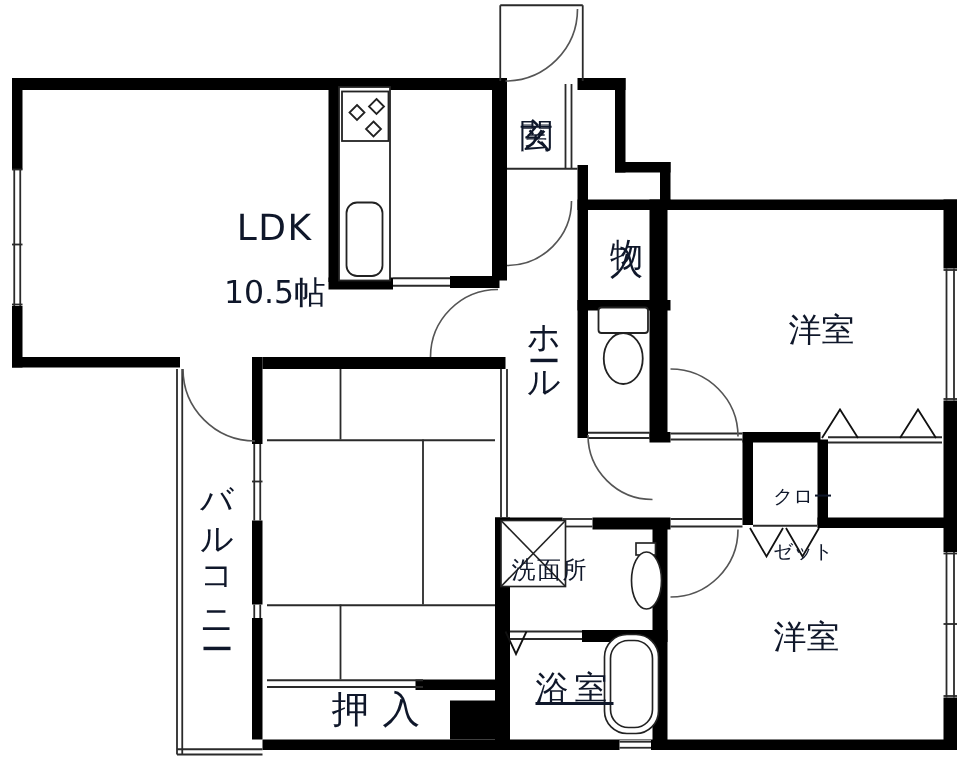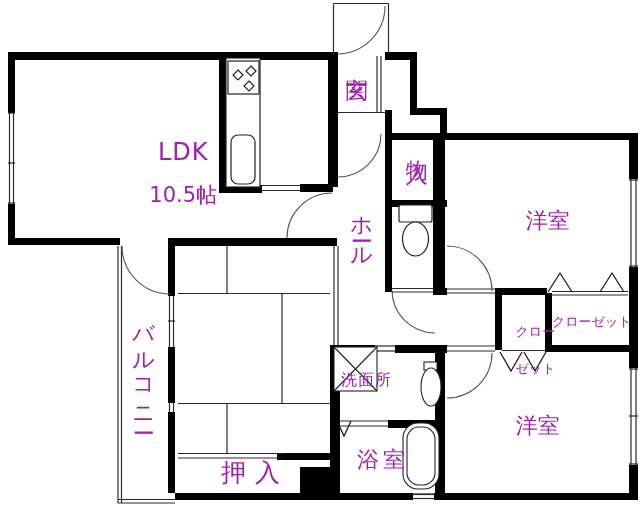--- a/index.html
+++ b/index.html
@@ -1,21 +1,21 @@
 <!DOCTYPE html>
 <html><head>
 <meta charset="utf-8">
 <style>
   html,body{margin:0;padding:0;background:#fff;}
   .plan{
     position:relative;width:640px;height:508px;background:#fff;overflow:hidden;
     font-family:"DejaVu Sans",sans-serif;color:#000;
   }
   .plan svg{position:absolute;left:0;top:0;}
-  .lbl{position:absolute;color:#a21caf;font-weight:500;line-height:1.12;white-space:pre;}
+  .lbl{position:absolute;color:#0f172a;font-weight:500;line-height:1.12;white-space:pre;}
   .center{text-align:center;}
   .v{writing-mode:vertical-rl;}
   .name{font-size:22px;}
   .size{font-size:21px;}
   .ldk-main{font-size:24px;letter-spacing:1px;}
   .vtxt{font-size:22px;letter-spacing:3px;}
   .small{font-size:13px;font-weight:500;line-height:1.4;}
   .oshi{font-size:25px;letter-spacing:9px;text-align:right;}
   .sen{font-size:16px;letter-spacing:1px;}
 </style>
@@ -212,25 +212,24 @@
   <div class="lbl v vtxt" style="left:349px;top:201px;height:84px;">ホール</div>
 
   <div class="lbl v vtxt" style="left:131px;top:309px;height:134px;">バルコニー</div>
 
 
   <div class="lbl center small" style="left:499px;top:305px;width:48px;">
     <span>クロー</span><br>
     <span>ゼット</span>
   </div>
 
-  <div class="lbl small" style="left:552px;top:313px;width:78px;">クローゼット</div>
 
   <div class="lbl sen" style="left:341px;top:371px;">洗面所</div>
 
-  <div class="lbl name" style="left:357px;top:448px;letter-spacing:4px;">浴室</div>
+  <div class="lbl name" style="left:357px;top:448px;letter-spacing:4px;text-decoration:underline;">浴室</div>
 
   <div class="lbl center" style="left:460px;top:396px;width:135px;">
     <span class="name">洋室</span><br>
   </div>
 
   <div class="lbl oshi" style="left:221px;top:459px;">押入</div>
 
 </div>
 
 </body></html>

